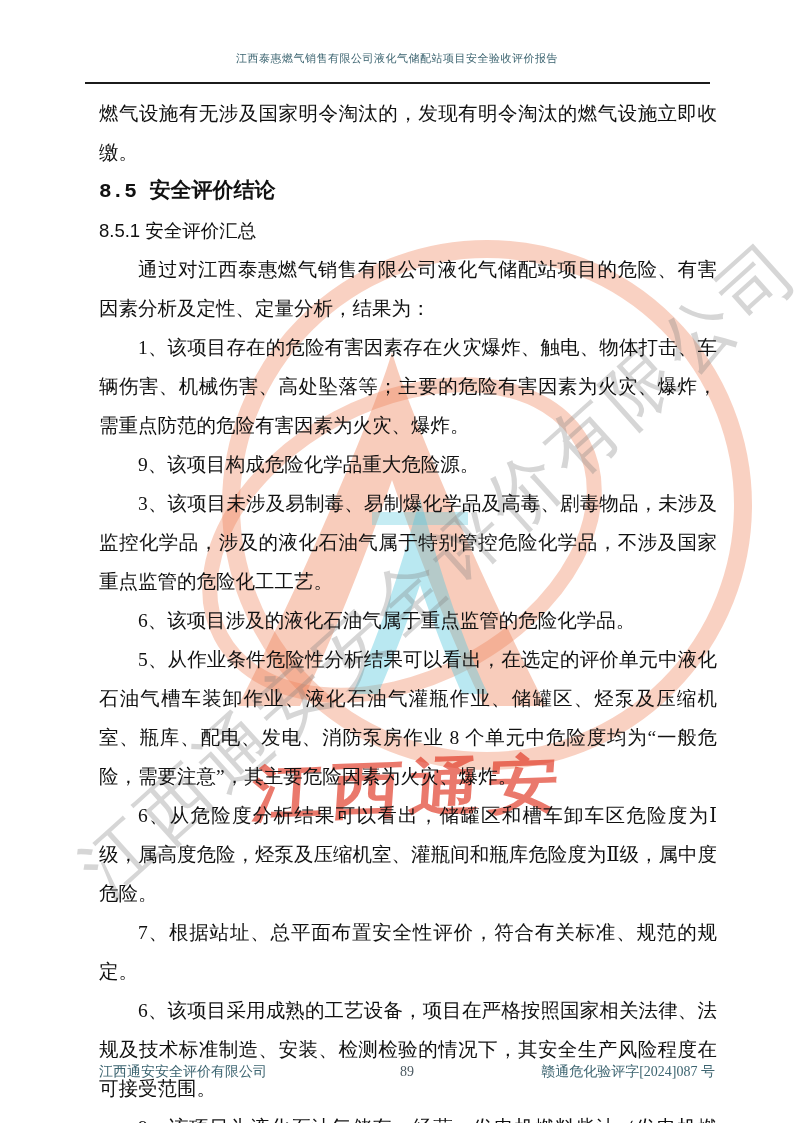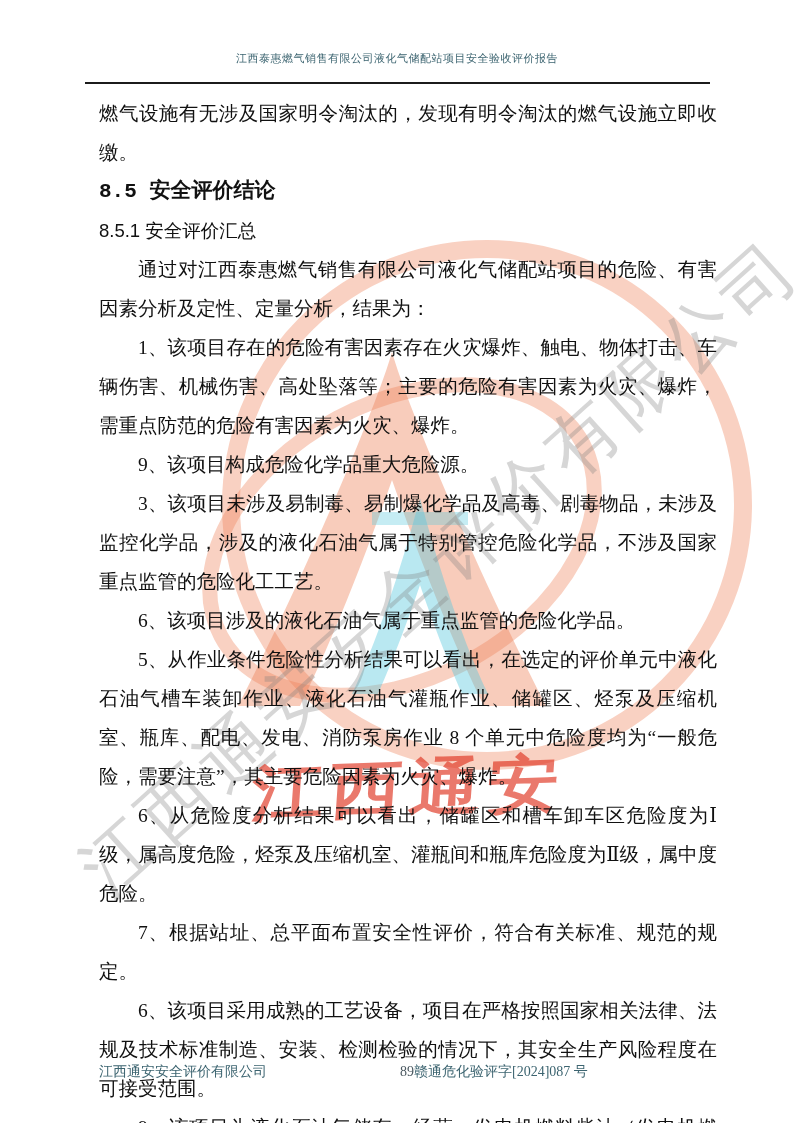--- a/index.html
+++ b/index.html
@@ -32,21 +32,21 @@
     position:absolute;top:82px;left:85px;width:625px;height:2px;
     background:#1b1b1b;z-index:1;
   }
   .footer{
     position:absolute;top:1044px;left:99px;width:616px;z-index:1;
     display:flex;justify-content:space-between;align-items:baseline;
     font-size:14px;color:#3c6470;
   }
   .footer .f-left{flex:1;text-align:left;}
   .footer .f-center{flex:0 0 auto;text-align:center;color:#4a5860;margin-top:20px;}
-  .footer .f-right{flex:1;}
+  .footer .f-right{flex:1;text-align:right;}
   
   .content{
     position:absolute;top:94px;left:99px;width:618px;z-index:1;
     font-size:19.5px;line-height:39px;text-align:justify;
   }
   .content p{margin:0;}
   .para{text-indent:2em;}
   .h-sec{
     font-family:Liberation Mono, monospace;
     font-size:21px;font-weight:bold;line-height:39px;margin:0;text-align:left;

